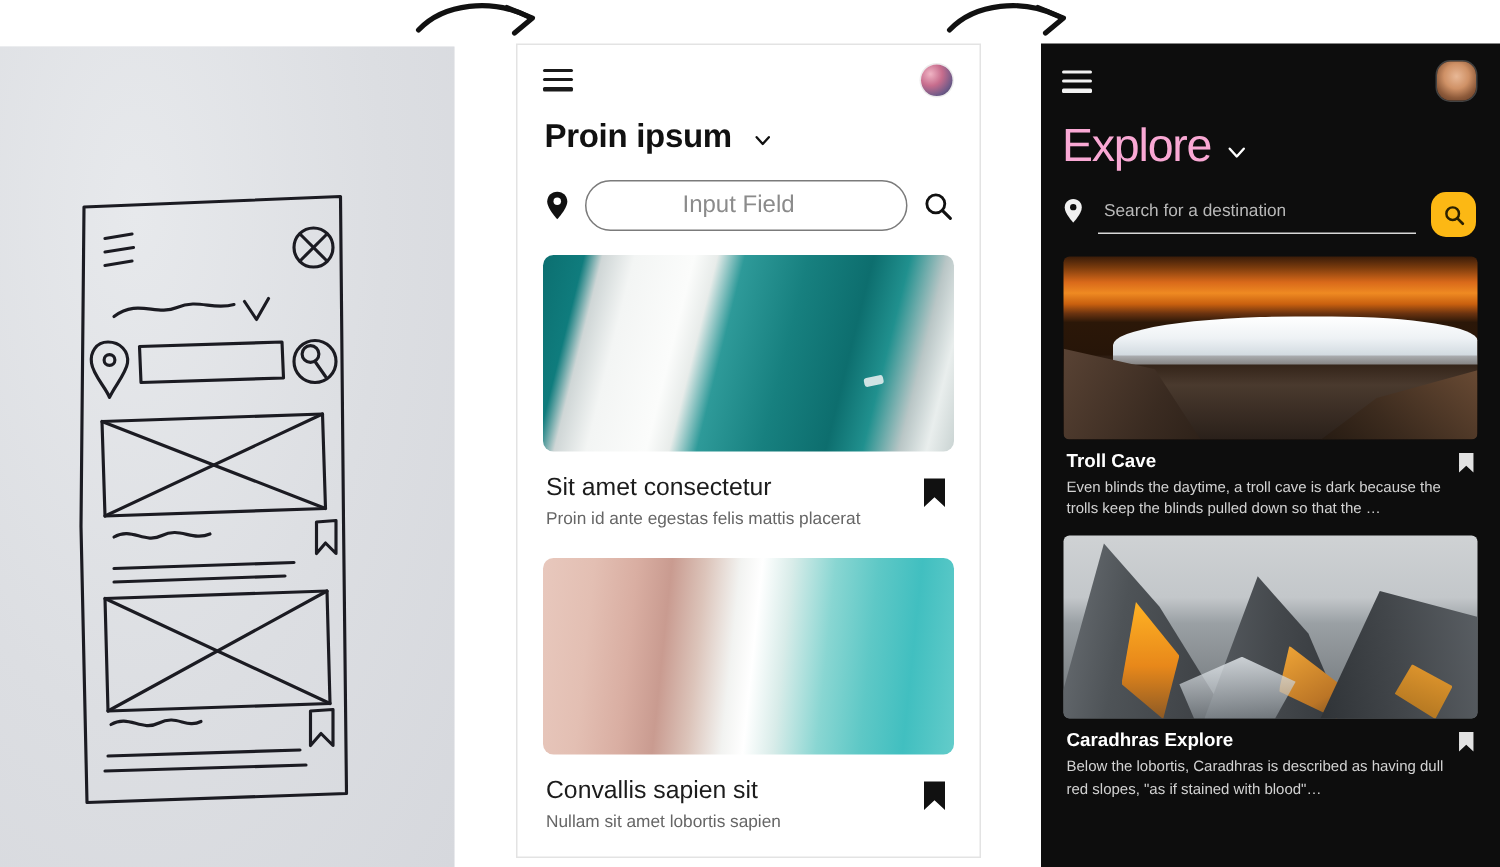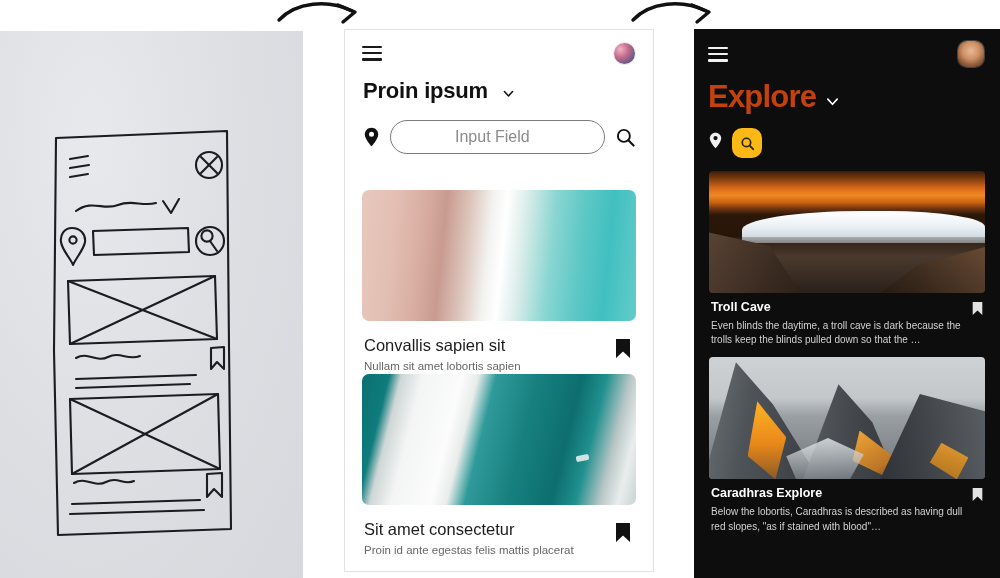--- a/index.html
+++ b/index.html
@@ -127,21 +127,21 @@
     padding:0 16px 0 14px;box-sizing:border-box;
   }
   .hamburger-light i{background:#f2f2f2;}
   .avatar-square{
     width:26px;height:26px;border-radius:9px;
     background:
       radial-gradient(circle at 50% 38%, #e8b896 0%, #cf9166 40%, #8d5a3a 70%, #5a3724 100%);
     box-shadow:0 0 0 1px rgba(255,255,255,.22);
   }
   .dp-title-row{display:flex;align-items:center;gap:9px;padding:2px 16px 0 14px;}
-  .dp-title{font-size:31px;font-weight:bold;color:#c2410c;letter-spacing:-0.8px;line-height:1;}
+  .dp-title{font-size:31px;font-weight:normal;color:#f9a8d4;letter-spacing:-0.8px;line-height:1;}
   .dp-search-row{
     display:flex;align-items:center;gap:10px;padding:16px 16px 0 15px;
   }
   .dp-search-field{
     flex:1 1 auto;border-bottom:1.5px solid #d8d8d8;padding:0 0 6px 2px;
   }
   .dp-search-field input{
     border:0;outline:0;background:transparent;width:100%;
     font-size:11.5px;color:#e8e8e8;font-family:"Liberation Sans", sans-serif;
   }
@@ -319,47 +319,47 @@
       <div class="lp-input">
         <input type="text" placeholder="Input Field" style="">
       </div>
       <svg class="mag-icon" width="19" height="19" viewBox="0 0 20 20">
         <circle cx="8.3" cy="8.3" r="6.3" fill="none" stroke="#111" stroke-width="2"></circle>
         <path d="M13 13 L18.5 18.5" stroke="#111" stroke-width="2.2" stroke-linecap="round"></path>
       </svg>
     </div>
 
     <div class="lp-cards">
+
+      <div class="lp-card">
+        <div class="lp-photo glacier"></div>
+        <div class="lp-card-meta">
+          <div>
+            <div class="lp-card-title">Sit amet consectetur</div>
+            <div class="lp-card-sub">Proin id ante egestas felis mattis placerat</div>
+          </div>
+          <svg class="bookmark-dark" width="16" height="21" viewBox="0 0 16 21">
+            <path d="M1 1 H15 V20 L8 13.5 L1 20 Z" fill="#111"></path>
+          </svg>
+        </div>
+      </div>
 
       <div class="lp-card" style="margin-top:20px;">
         <div class="lp-photo beach"></div>
         <div class="lp-card-meta">
           <div>
             <div class="lp-card-title">Convallis sapien sit</div>
             <div class="lp-card-sub">Nullam sit amet lobortis sapien</div>
           </div>
           <svg class="bookmark-dark" width="16" height="21" viewBox="0 0 16 21">
             <path d="M1 1 H15 V20 L8 13.5 L1 20 Z" fill="#111"></path>
           </svg>
         </div>
       </div>
 
-      <div class="lp-card">
-        <div class="lp-photo glacier"></div>
-        <div class="lp-card-meta">
-          <div>
-            <div class="lp-card-title">Sit amet consectetur</div>
-            <div class="lp-card-sub">Proin id ante egestas felis mattis placerat</div>
-          </div>
-          <svg class="bookmark-dark" width="16" height="21" viewBox="0 0 16 21">
-            <path d="M1 1 H15 V20 L8 13.5 L1 20 Z" fill="#111"></path>
-          </svg>
-        </div>
-      </div>
-
     </div>
   </div>
 
   <div class="dark-panel">
 
     <div class="dp-topbar">
       <div class="hamburger hamburger-light">
         <i></i>
           <i></i>
           <i></i>
@@ -372,20 +372,23 @@
       <svg width="15" height="15" viewBox="0 0 16 16" style="position:relative;top:5px;">
         <path d="M3 5.5 L8 11 L13 5.5" fill="none" stroke="#ffffff" stroke-width="1.7" stroke-linecap="round" stroke-linejoin="round"></path>
       </svg>
     </div>
 
     <div class="dp-search-row">
       <svg width="13" height="17" viewBox="0 0 15 20" style="flex:0 0 auto;margin-bottom:5px;">
         <path d="M7.5 0.8 C3.6 0.8 0.8 3.7 0.8 7.4 C0.8 12.2 7.5 19.2 7.5 19.2 C7.5 19.2 14.2 12.2 14.2 7.4 C14.2 3.7 11.4 0.8 7.5 0.8 Z" fill="#f0f0f0"></path>
         <circle cx="7.5" cy="7.2" r="2.5" fill="#0d0d0d"></circle>
       </svg>
+      <div class="dp-search-field">
+        <input type="text" placeholder="Search for a destination" style="">
+      </div>
       <button class="dp-search-btn">
         <svg width="15" height="15" viewBox="0 0 20 20">
           <circle cx="8.6" cy="8.6" r="5.6" fill="none" stroke="#2b2100" stroke-width="2.2"></circle>
           <path d="M12.8 12.8 L17.6 17.6" stroke="#2b2100" stroke-width="2.4" stroke-linecap="round"></path>
         </svg>
       </button>
     </div>
 
     <div class="dp-cards">
 

